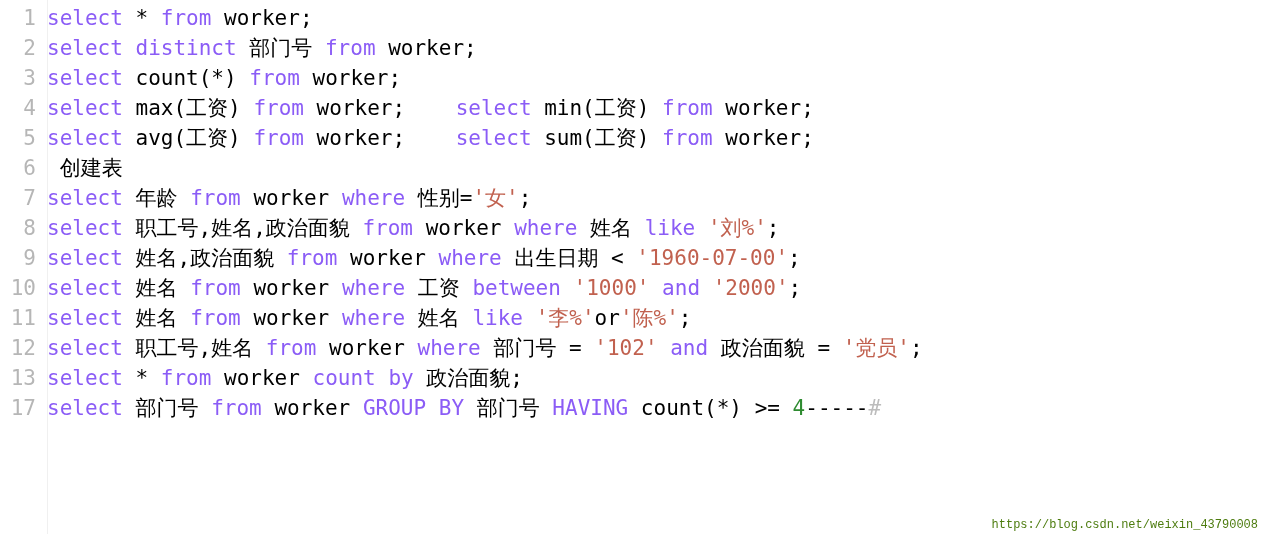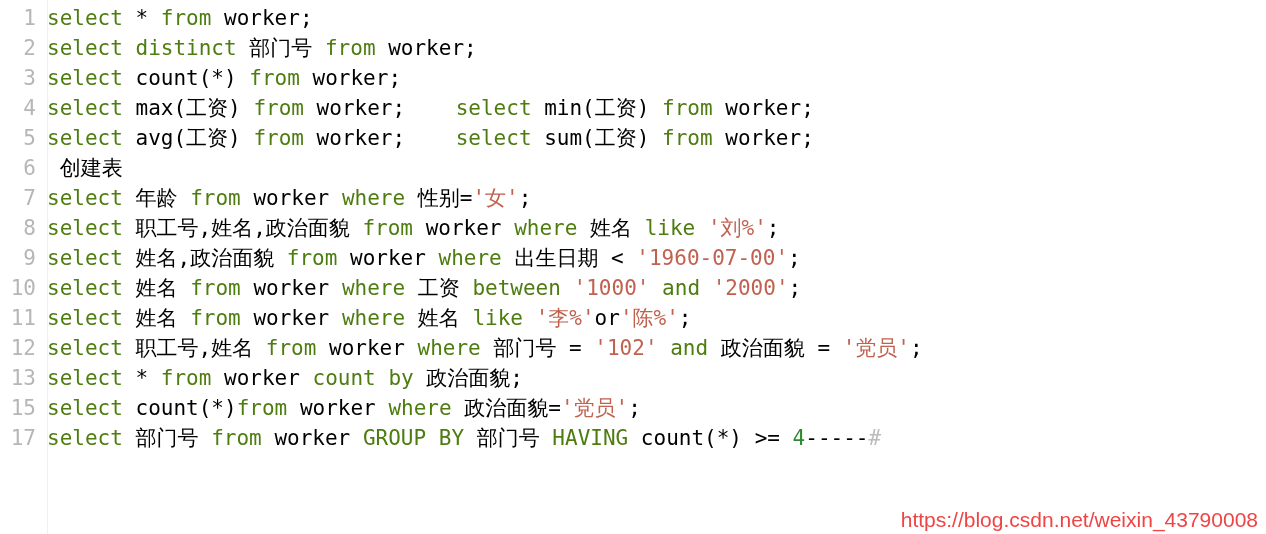--- a/index.html
+++ b/index.html
@@ -59,34 +59,34 @@
 
   .linecontent {
     font-size: 21px;
     color: #000000;
     font-family: "DejaVu Sans Mono", "Liberation Mono", monospace;
     white-space: pre;
     letter-spacing: 0px;
   }
 
   
-  .kw   { color: #4d7c0f; }          
+  .kw   { color: #8b5cf6; }          
   .str  { color: #c1614f; }          
   .num  { color: #2e8b30; }          
   .plain{ color: #000000; }          
   .cmt  { color: #000000; }          
   .hash { color: #bcbcbc; }          
 
   .watermark {
     position: absolute;
     right: 8px;
     bottom: 2px;
-    font-family: Liberation Sans, sans-serif;
-    font-size: 21px;
-    color: #ef4444;
+    font-family: Liberation Mono, monospace;
+    font-size: 12px;
+    color: #4d7c0f;
     z-index: 3;
     user-select: none;
     white-space: pre;
   }
 </style>
 </head>
 <body>
 
 <div id="editor">
   <div class="gutter-rule"></div>
@@ -97,17 +97,16 @@
       <div class="line"><div class="lineno">4</div><div class="linecontent"><span class="kw">select</span><span class="plain"> max(工资) </span><span class="kw">from</span><span class="plain"> worker;    </span><span class="kw">select</span><span class="plain"> min(工资) </span><span class="kw">from</span><span class="plain"> worker;</span></div></div>
       <div class="line"><div class="lineno">5</div><div class="linecontent"><span class="kw">select</span><span class="plain"> avg(工资) </span><span class="kw">from</span><span class="plain"> worker;    </span><span class="kw">select</span><span class="plain"> sum(工资) </span><span class="kw">from</span><span class="plain"> worker;</span></div></div>
       <div class="line"><div class="lineno">6</div><div class="linecontent"><span class="plain"> 创建表</span></div></div>
       <div class="line"><div class="lineno">7</div><div class="linecontent"><span class="kw">select</span><span class="plain"> 年龄 </span><span class="kw">from</span><span class="plain"> worker </span><span class="kw">where</span><span class="plain"> 性别=</span><span class="str">'女'</span><span class="plain">;</span></div></div>
       <div class="line"><div class="lineno">8</div><div class="linecontent"><span class="kw">select</span><span class="plain"> 职工号,姓名,政治面貌 </span><span class="kw">from</span><span class="plain"> worker </span><span class="kw">where</span><span class="plain"> 姓名 </span><span class="kw">like</span><span class="plain"> </span><span class="str">'刘%'</span><span class="plain">;</span></div></div>
       <div class="line"><div class="lineno">9</div><div class="linecontent"><span class="kw">select</span><span class="plain"> 姓名,政治面貌 </span><span class="kw">from</span><span class="plain"> worker </span><span class="kw">where</span><span class="plain"> 出生日期 &lt; </span><span class="str">'1960-07-00'</span><span class="plain">;</span></div></div>
       <div class="line"><div class="lineno">10</div><div class="linecontent"><span class="kw">select</span><span class="plain"> 姓名 </span><span class="kw">from</span><span class="plain"> worker </span><span class="kw">where</span><span class="plain"> 工资 </span><span class="kw">between</span><span class="plain"> </span><span class="str">'1000'</span><span class="plain"> </span><span class="kw">and</span><span class="plain"> </span><span class="str">'2000'</span><span class="plain">;</span></div></div>
       <div class="line"><div class="lineno">11</div><div class="linecontent"><span class="kw">select</span><span class="plain"> 姓名 </span><span class="kw">from</span><span class="plain"> worker </span><span class="kw">where</span><span class="plain"> 姓名 </span><span class="kw">like</span><span class="plain"> </span><span class="str">'李%'</span><span class="plain">or</span><span class="str">'陈%'</span><span class="plain">;</span></div></div>
       <div class="line"><div class="lineno">12</div><div class="linecontent"><span class="kw">select</span><span class="plain"> 职工号,姓名 </span><span class="kw">from</span><span class="plain"> worker </span><span class="kw">where</span><span class="plain"> 部门号 = </span><span class="str">'102'</span><span class="plain"> </span><span class="kw">and</span><span class="plain"> 政治面貌 = </span><span class="str">'党员'</span><span class="plain">;</span></div></div>
       <div class="line"><div class="lineno">13</div><div class="linecontent"><span class="kw">select</span><span class="plain"> * </span><span class="kw">from</span><span class="plain"> worker </span><span class="kw">count by</span><span class="plain"> 政治面貌;</span></div></div>
-      <div class="line"><div class="lineno">15</div><div class="linecontent"><span class="kw">select</span><span class="plain"> count(*)</span><span class="kw">from</span><span class="plain"> worker </span><span class="kw">where</span><span class="plain"> 政治面貌=</span><span class="str">'党员'</span><span class="plain">;</span></div></div>
       <div class="line"><div class="lineno">17</div><div class="linecontent"><span class="kw">select</span><span class="plain"> 部门号 </span><span class="kw">from</span><span class="plain"> worker </span><span class="kw">GROUP BY</span><span class="plain"> 部门号 </span><span class="kw">HAVING</span><span class="plain"> count(*) &gt;= </span><span class="num">4</span><span class="cmt">-----</span><span class="hash">#</span></div></div>
     </div>
   <div class="watermark">https://blog.csdn.net/weixin_43790008</div>
 </div>
 
 </body></html>

